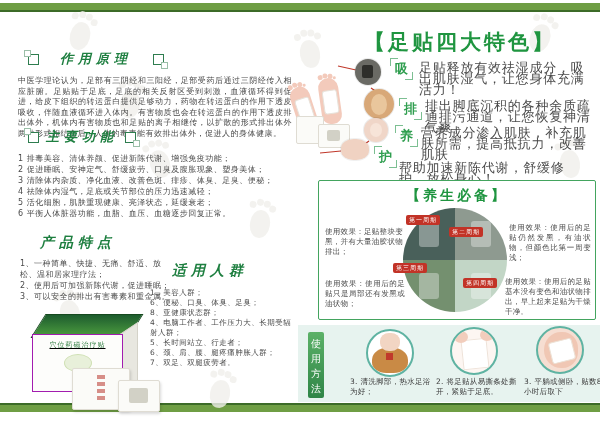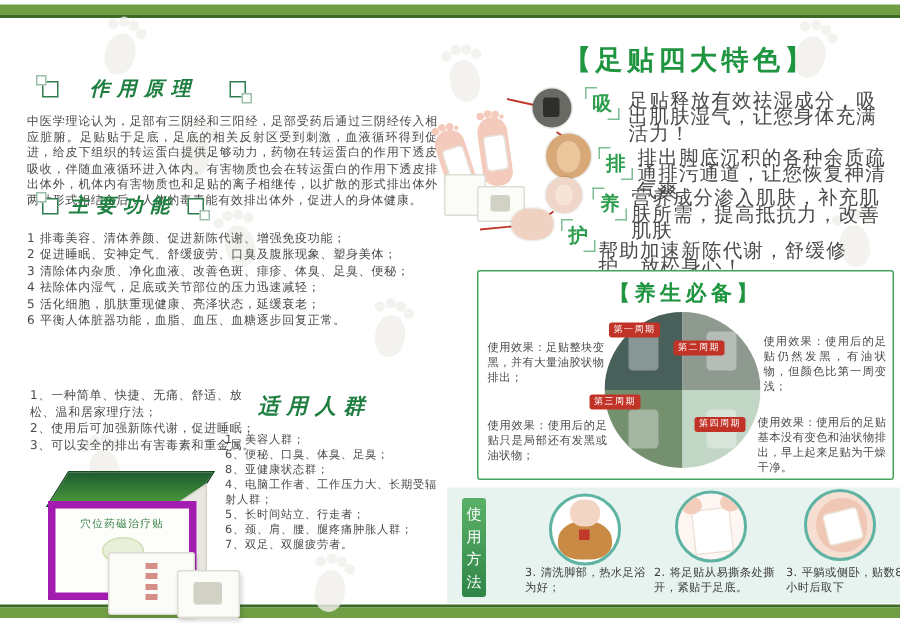--- a/index.html
+++ b/index.html
@@ -23,21 +23,21 @@
   .orn{position:relative;width:9px;height:9px;border:1px solid #2e7d4f;background:#fff;}
   .orn::after{content:"";position:absolute;width:5px;height:5px;border:1px solid #9bbfa8;top:-5px;left:-5px;background:#fff;}
   .orn.r::after{top:auto;left:auto;bottom:-5px;right:-5px;}
 
   .body-text{position:absolute;font-size:8px;line-height:10.5px;color:#4a4a4a;text-align:justify;letter-spacing:.5px;}
   .list{position:absolute;font-size:8px;line-height:11px;color:#4a4a4a;letter-spacing:.5px;}
   .list div{white-space:normal;}
   .list-tight{font-size:7.5px;line-height:10px;}
 
   
-  .big-title{position:absolute;color:#1f9540;font-weight:bold;font-size:18px;letter-spacing:3px;text-align:center;white-space:nowrap;}
+  .big-title{position:absolute;color:#1f9540;font-weight:bold;font-size:21px;letter-spacing:3px;text-align:center;white-space:nowrap;}
   .fcircle{position:absolute;border-radius:50%;overflow:hidden;box-shadow:0 0 0 1px rgba(0,0,0,.08);}
   .fkey{position:absolute;font-size:13px;font-weight:bold;color:#2f9e4f;padding:2px 5px;}
   .fkey::before{content:"";position:absolute;top:0;left:0;width:7px;height:7px;border-top:1px solid #7cbf92;border-left:1px solid #7cbf92;}
   .fkey::after{content:"";position:absolute;bottom:0;right:0;width:7px;height:7px;border-bottom:1px solid #7cbf92;border-right:1px solid #7cbf92;}
   .ftext{position:absolute;font-size:13px;line-height:11px;color:#4a4a4a;letter-spacing:.8px;}
 
   
   .foot{position:absolute;width:20px;height:46px;background:#f3cabb;border-radius:10px 10px 9px 9px;}
   .foot::before{content:"";position:absolute;top:-4px;left:1px;width:5px;height:5px;border-radius:50%;background:#f3cabb;
                 box-shadow:5px -1px 0 #f3cabb,10px 0 0 #f3cabb,14px 2px 0 -1px #f3cabb;}
@@ -58,21 +58,21 @@
   .upanel{position:absolute;left:298px;top:325px;width:302px;height:77px;background:#e7f3ef;}
   .vbadge{position:absolute;left:10px;top:7px;width:16px;height:62px;background:linear-gradient(#5cb168,#2f8547);
           color:#fff;font-size:10px;line-height:15px;text-align:center;word-break:break-all;padding-top:4px;border-radius:2px;letter-spacing:0;}
   .scircle{position:absolute;width:44px;height:44px;border-radius:50%;border:2px solid #5fb3a2;overflow:hidden;background:#fff;}
   .scap{position:absolute;font-size:7.5px;line-height:10px;color:#3b3b3b;letter-spacing:.3px;}
 
   
   .pbox{position:absolute;left:26px;top:298px;width:132px;height:122px;}
   .pbox .top{position:absolute;left:12px;top:16px;width:96px;height:22px;background:linear-gradient(#1d5c2e,#4e9e3f);transform:skewX(-32deg);border:1px solid #16491f;}
   .pbox .side{position:absolute;left:94px;top:30px;width:16px;height:62px;background:#e8e7e0;transform:skewY(-34deg);border:1px solid #d4d2c8;}
-  .pbox .front{position:absolute;left:6px;top:36px;width:89px;height:56px;background:#fdfdfb;border:5px solid #a21caf;}
+  .pbox .front{position:absolute;left:6px;top:36px;width:89px;height:56px;background:#fdfdfb;border:1px solid #a21caf;text-decoration:underline;}
   .pbox .front .pname{margin-top:5px;text-align:center;color:#2e7d3f;font-size:7px;letter-spacing:1px;}
   .pbox .front .oval{margin:4px auto 0;width:26px;height:16px;border-radius:50%;background:#e8f0da;border:1px solid #cfe0b4;}
   .pbox .s1{left:46px;top:70px;width:56px;height:40px;box-shadow:1px 2px 3px rgba(0,0,0,.15);}
   .pbox .s1 .rtxt{position:absolute;left:24px;top:6px;width:8px;height:26px;background:repeating-linear-gradient(#b8352c 0 4px,transparent 4px 7px);opacity:.55;}
   .pbox .s2{left:92px;top:82px;width:40px;height:30px;box-shadow:1px 2px 3px rgba(0,0,0,.15);}
   .pbox .s2 .patch{position:absolute;left:10px;top:7px;width:19px;height:15px;background:#d2d1c6;border-radius:2px;}
 </style>
 </head>
 <body>
 
@@ -107,20 +107,21 @@
   </div>
   <div class="list" style="left:18px;top:153px;width:276px;">
     <div>1 排毒美容、清体养颜、促进新陈代谢、增强免疫功能；</div>
     <div>2 促进睡眠、安神定气、舒缓疲劳、口臭及腹胀现象、塑身美体；</div>
     <div>3 清除体内杂质、净化血液、改善色斑、痱疹、体臭、足臭、便秘；</div>
     <div>4 祛除体内湿气，足底或关节部位的压力迅速减轻；</div>
     <div>5 活化细胞，肌肤重现健康、亮泽状态，延缓衰老；</div>
     <div>6 平衡人体脏器功能，血脂、血压、血糖逐步回复正常。</div>
   </div>
 
+  <div class="brush" style="position:absolute;left:40px;top:234px;font-size:14px;">产品特点</div>
   <div class="list" style="left:20px;top:258px;width:158px;">
     <div>1、一种简单、快捷、无痛、舒适、放松、温和居家理疗法；</div>
     <div>2、使用后可加强新陈代谢，促进睡眠；</div>
     <div>3、可以安全的排出有害毒素和重金属。</div>
   </div>
 
   <div class="pbox">
     <div class="top"></div>
     <div class="side"></div>
     <div class="front">

